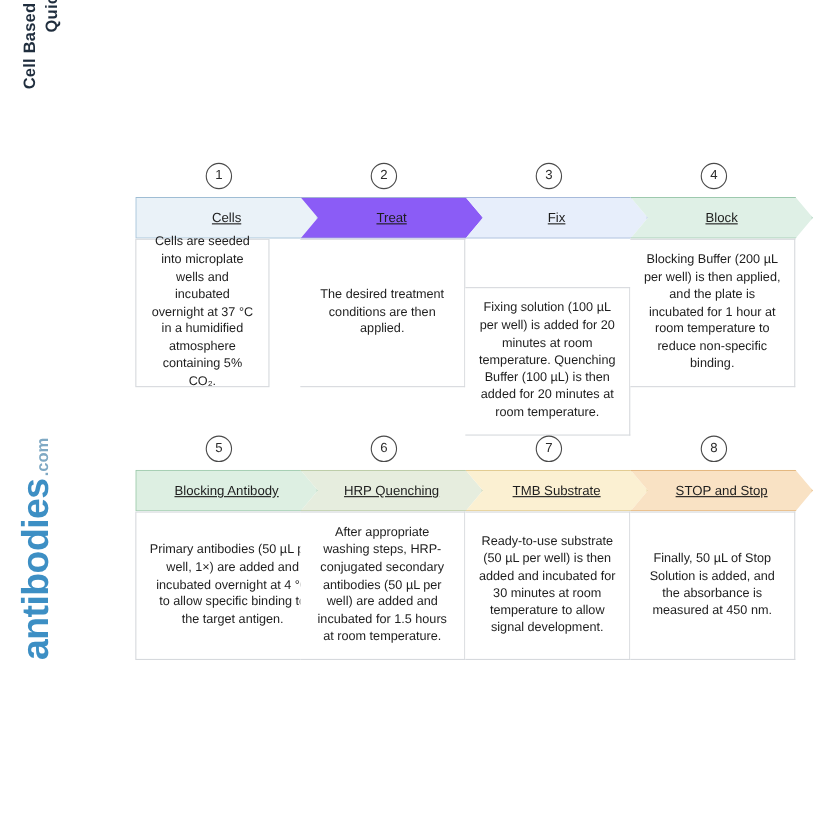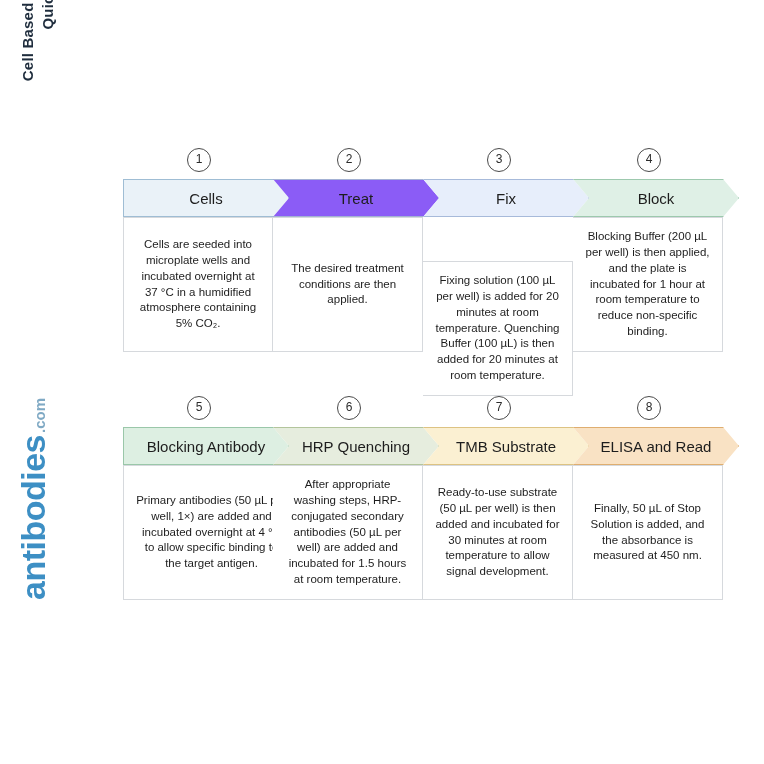--- a/index.html
+++ b/index.html
@@ -89,22 +89,23 @@
     height: 38px;
   }
   .chev {
     position: absolute;
     top: 0;
     height: 38px;
     display: flex;
     align-items: center;
     justify-content: center;
     box-sizing: border-box;
-    font-size: 15px;
+    font-size: 12px;
     color: #1d1d1d;
+    text-decoration: underline;
   }
   .chev span { position: relative; z-index: 2; padding: 0 4px; text-align: center; }
 
   .body-strip {
     position: relative;
     height: 135px;
   }
   .body-cell {
     position: absolute;
     top: 0;
@@ -151,21 +152,21 @@
         <span>Treat</span>
       </div>
       <div class="chev" style="left: 303px; width: 166px; background: rgb(231, 238, 251); border: 1px solid rgb(167, 186, 218); clip-path: polygon(0px 0px, 150px 0px, 166px 50%, 150px 100%, 0px 100%, 16px 50%);">
         <span>Fix</span>
       </div>
       <div class="chev" style="left: 453px; width: 166px; background: rgb(223, 240, 230); border: 1px solid rgb(157, 201, 174); clip-path: polygon(0px 0px, 150px 0px, 166px 50%, 150px 100%, 0px 100%, 16px 50%);">
         <span>Block</span>
       </div>
     </div>
   <div class="body-strip">
-      <div class="body-cell" style="left: 3px; width: 150px;">Cells are seeded into microplate wells and incubated overnight at 37 °C in a humidified atmosphere containing 5% CO₂.</div>
+      <div class="body-cell" style="left: 3px; width: 122px;">Cells are seeded into microplate wells and incubated overnight at 37 °C in a humidified atmosphere containing 5% CO₂.</div>
       <div class="body-cell nb-left" style="left: 153px; width: 150px;">The desired treatment conditions are then applied.</div>
       <div class="body-cell nb-left" style="left: 303px; width: 150px; margin-top: 44px;">Fixing solution (100 µL per well) is added for 20 minutes at room temperature. Quenching Buffer (100 µL) is then added for 20 minutes at room temperature.</div>
       <div class="body-cell nb-left" style="left: 453px; width: 150px;">Blocking Buffer (200 µL per well) is then applied, and the plate is incubated for 1 hour at room temperature to reduce non-specific binding.</div>
     </div>
 </div>
 
 <div class="flow-row" id="row2">
   <div class="num-strip">
       <div class="num-circle" style="left: 67px;">5</div>
       <div class="num-circle" style="left: 217px;">6</div>
@@ -176,21 +177,21 @@
       <div class="chev" style="left: 3px; width: 166px; background: rgb(221, 239, 226); border: 1px solid rgb(154, 199, 169); clip-path: polygon(0px 0px, 150px 0px, 166px 50%, 150px 100%, 0px 100%, 0px 50%);">
         <span>Blocking Antibody</span>
       </div>
       <div class="chev" style="left: 153px; width: 166px; background: rgb(230, 237, 222); border: 1px solid rgb(179, 197, 156); clip-path: polygon(0px 0px, 150px 0px, 166px 50%, 150px 100%, 0px 100%, 16px 50%);">
         <span>HRP Quenching</span>
       </div>
       <div class="chev" style="left: 303px; width: 166px; background: rgb(251, 240, 210); border: 1px solid rgb(221, 195, 131); clip-path: polygon(0px 0px, 150px 0px, 166px 50%, 150px 100%, 0px 100%, 16px 50%);">
         <span>TMB Substrate</span>
       </div>
       <div class="chev" style="left: 453px; width: 166px; background: rgb(249, 226, 196); border: 1px solid rgb(223, 174, 112); clip-path: polygon(0px 0px, 150px 0px, 166px 50%, 150px 100%, 0px 100%, 16px 50%);">
-        <span>ELISA and Read</span>
+        <span>STOP and Stop</span>
       </div>
     </div>
   <div class="body-strip">
       <div class="body-cell" style="left: 3px; width: 177px;">Primary antibodies (50 µL per well, 1×) are added and incubated overnight at 4 °C to allow specific binding to the target antigen.</div>
       <div class="body-cell nb-left" style="left: 153px; width: 150px;">After appropriate washing steps, HRP-conjugated secondary antibodies (50 µL per well) are added and incubated for 1.5 hours at room temperature.</div>
       <div class="body-cell nb-left" style="left: 303px; width: 150px;">Ready-to-use substrate (50 µL per well) is then added and incubated for 30 minutes at room temperature to allow signal development.</div>
       <div class="body-cell nb-left" style="left: 453px; width: 150px;">Finally, 50 µL of Stop Solution is added, and the absorbance is measured at 450 nm.</div>
     </div>
 </div>
 

